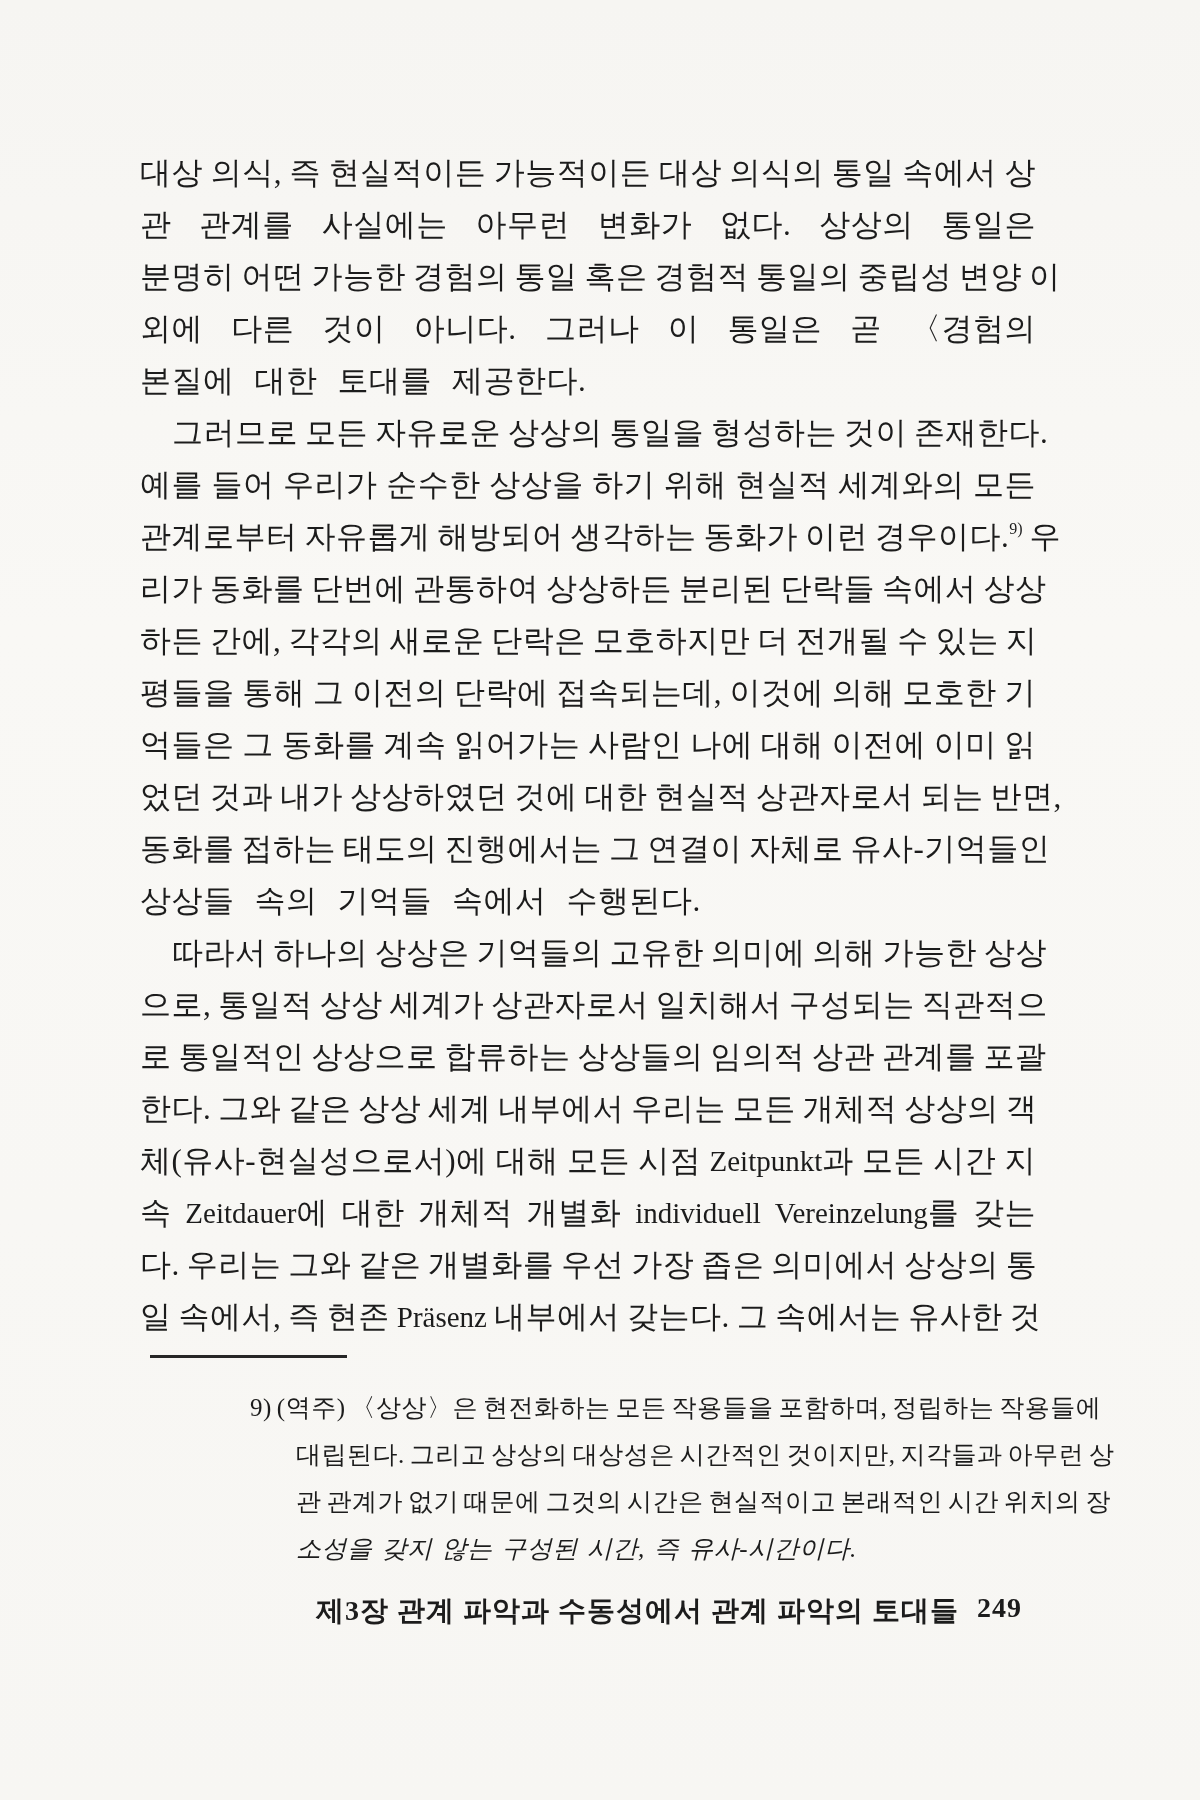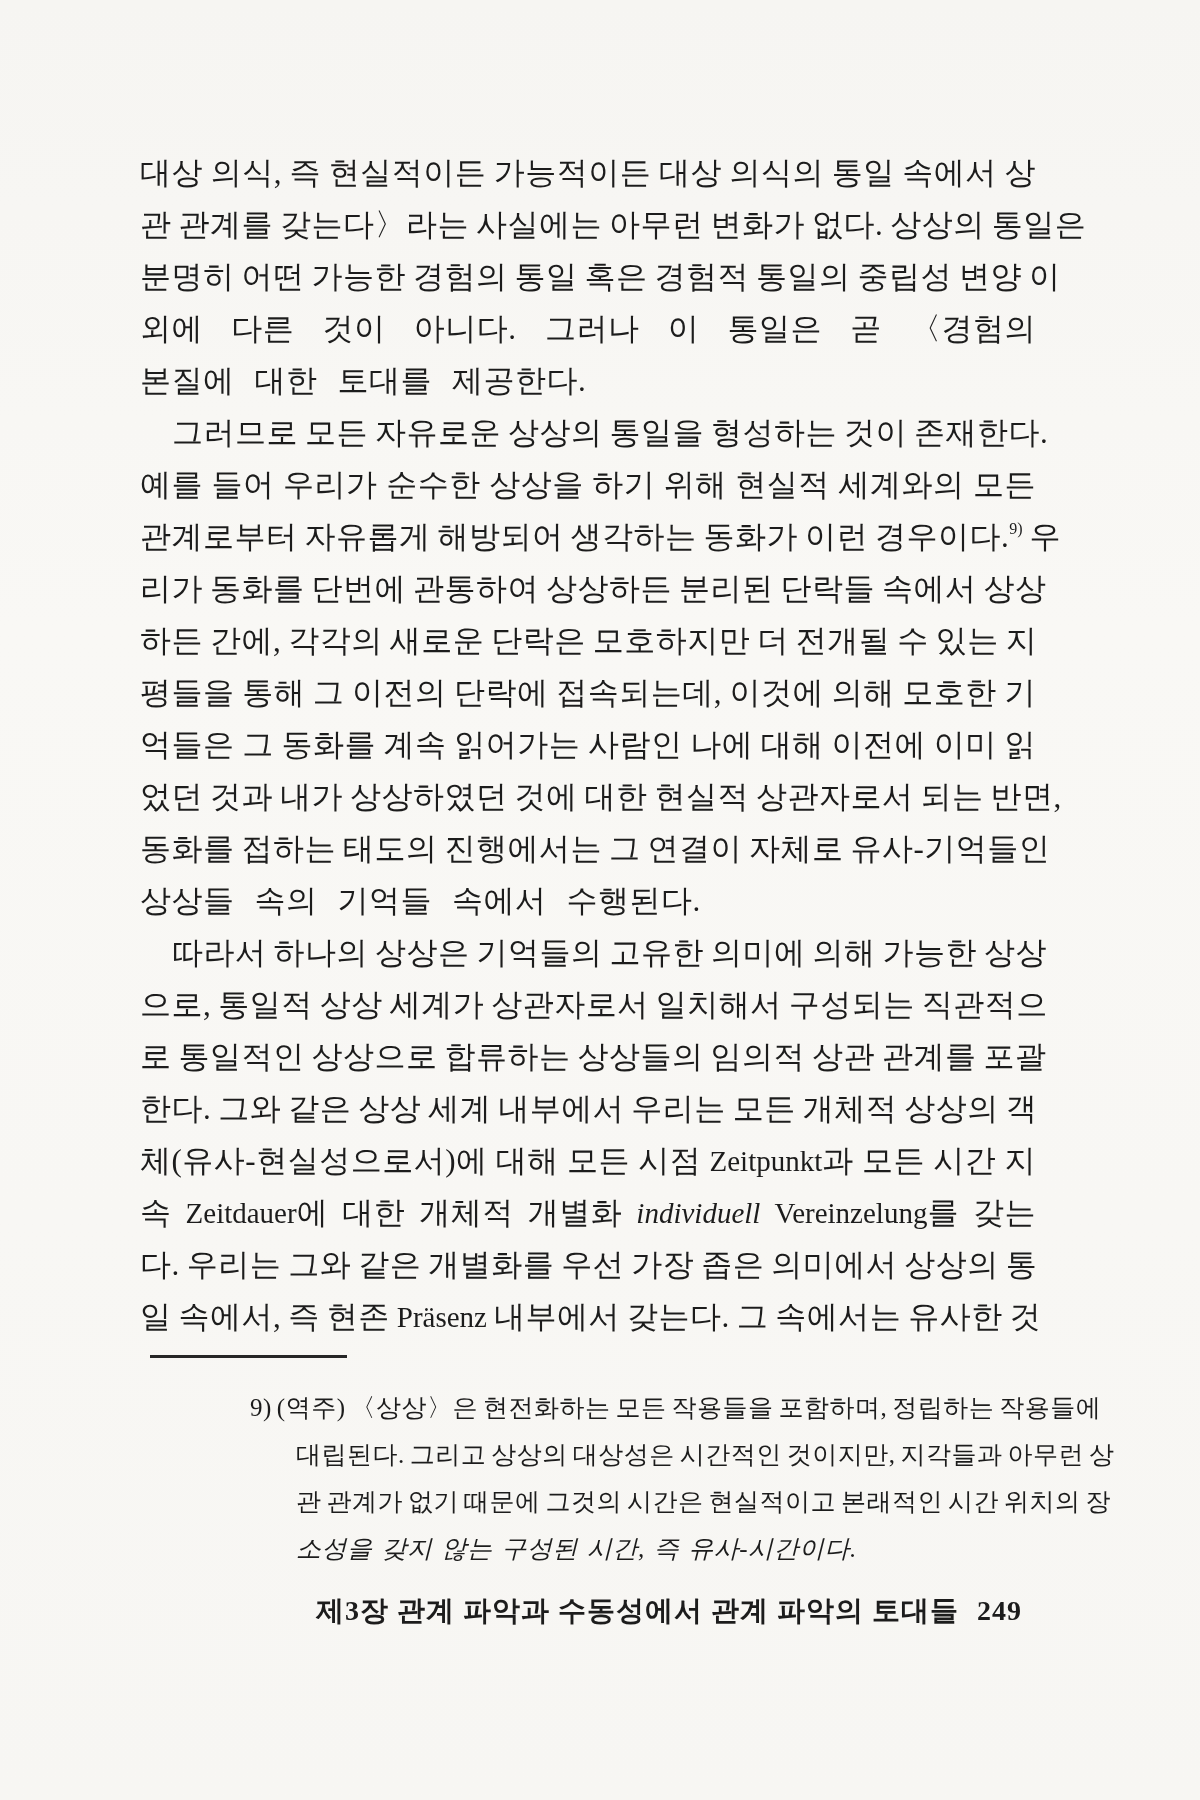--- a/index.html
+++ b/index.html
@@ -39,21 +39,21 @@
   .line.para-end { justify-content: flex-start; column-gap: 20px; }
   .word { flex: 0 0 auto; }
   .sup {
     font-size: 16px;
     line-height: 0;
     position: relative;
     top: -13px;
     letter-spacing: 0;
   }
   .latin { font-size: 29px; letter-spacing: 0; }
-  .italic { font-size: 29px; font-style: italic; letter-spacing: 0; }
+  .italic { font-size: 29px; letter-spacing: 0; }
   
   .fn-rule {
     position: absolute;
     left: 150px;
     top: 1355px;
     width: 197px;
     border-top: 3px solid #262626;
   }
   .footnote {
     position: absolute;
@@ -73,21 +73,21 @@
     white-space: nowrap;
   }
   .fn-line.cont { padding-left: 46px; }
   .fn-line.para-end { justify-content: flex-start; column-gap: 9px; font-style: italic; }
   
   .footer {
     position: absolute;
     top: 1592px;
     right: 178px;
     display: flex;
-    align-items: center;
+    align-items: flex-start;
     column-gap: 18px;
     font-size: 28px;
     font-weight: bold;
     letter-spacing: 1px;
     white-space: nowrap;
   }
 </style>
 </head>
 <body>
 
@@ -102,21 +102,20 @@
         <span class="word">가능적이든</span>
         <span class="word">대상</span>
         <span class="word">의식의</span>
         <span class="word">통일</span>
         <span class="word">속에서</span>
         <span class="word">상</span>
       </div>
       <div class="line">
         <span class="word">관</span>
         <span class="word">관계를</span>
-        <span class="word">갖는다〉라는</span>
         <span class="word">사실에는</span>
         <span class="word">아무런</span>
         <span class="word">변화가</span>
         <span class="word">없다.</span>
         <span class="word">상상의</span>
         <span class="word">통일은</span>
       </div>
       <div class="line">
         <span class="word">분명히</span>
         <span class="word">어떤</span>

